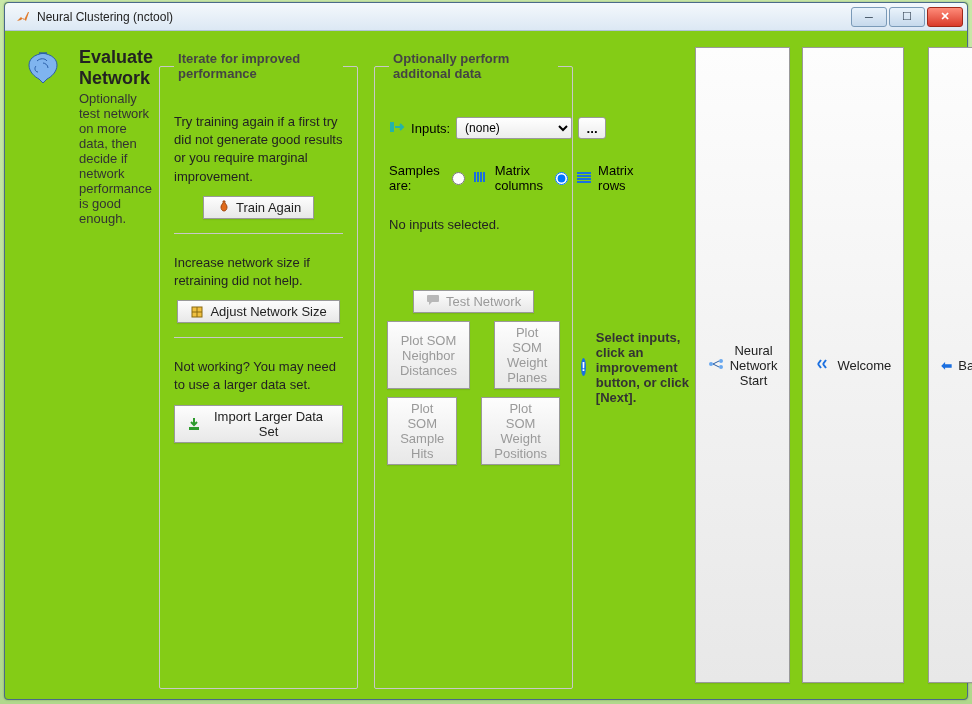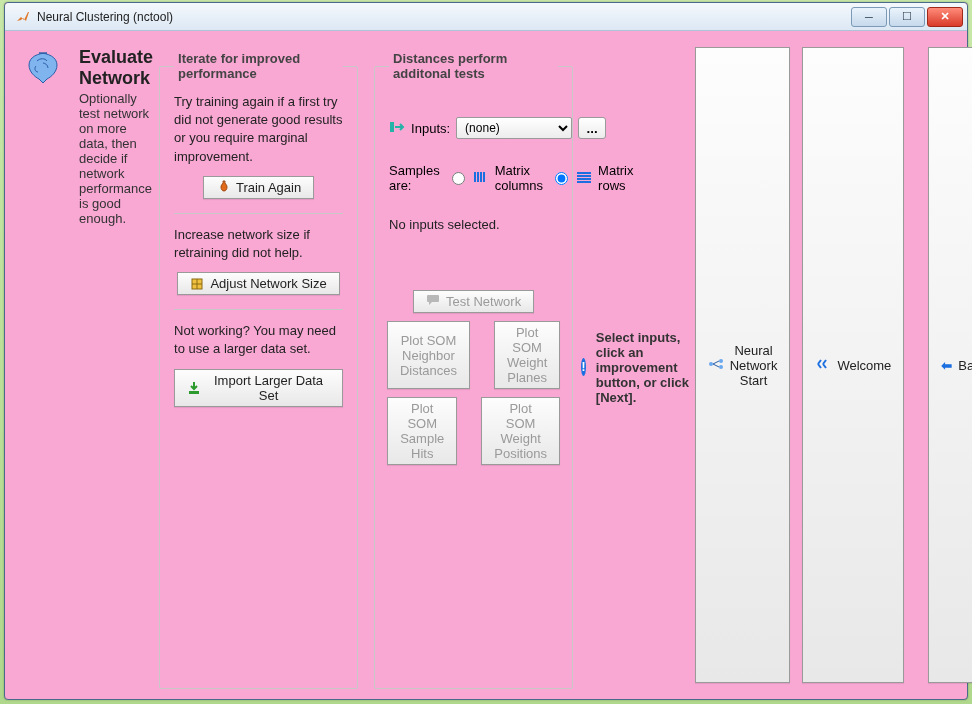--- a/index.html
+++ b/index.html
@@ -7,21 +7,21 @@
     margin: 0;
     font-family: "Segoe UI", Tahoma, Arial, sans-serif;
     font-size: 13px;
     background: linear-gradient(180deg,#c8e8a8 0%, #b0d88c 100%);
     width: 972px;
     height: 704px;
     overflow: hidden;
   }
   .window {
     position: absolute; left:4px; top:2px; width:964px; height:698px;
-    background:#f9a8d4; border:1px solid #4a6a8a; border-radius:4px;
+    background:#84cc16; border:1px solid #4a6a8a; border-radius:4px;
     box-shadow: 0 0 2px rgba(0,0,0,.3);
     display:flex; flex-direction:column;
   }
   .titlebar {
     height:28px; background:linear-gradient(180deg,#f4f8fc,#dce8f4);
     border-bottom:1px solid #b0c4d8; display:flex; align-items:center;
     padding:0 4px; border-radius:4px 4px 0 0;
   }
   .titlebar .matlab-icon { width:16px;height:16px;margin:0 6px; position:relative;}
   .titlebar .matlab-icon svg{width:16px;height:16px;}
@@ -39,21 +39,21 @@
   .header-text h1{ margin:0 0 2px 8px; font-size:18px; font-weight:bold;color:#222;}
   .header-text p{ margin:0 0 12px 8px; font-size:13px;color:#333;}
   .panels{ display:flex; gap:12px; margin-top:10px; flex:1;}
   fieldset.panel{
     flex:1; border:1px solid #c8c8c8; border-radius:2px; padding:12px 14px 4px 14px;
     position:relative; min-width:0;
   }
   fieldset.panel > legend{
     font-size:13px; font-weight:bold; color:#444; padding:0 4px;
   }
-  .ptext{ color:#222; margin:0 0 10px 0; line-height:1.4;}
+  .ptext{ color:#222; margin:20px 0 10px 0; line-height:1.4;}
   .centered{ display:flex; justify-content:center; margin:8px 0 14px 0;}
   hr.sep{ border:none; border-top:1px solid #c8c8c8; margin:6px 0 12px 0;}
   button.btn{
     background:linear-gradient(180deg,#fdfdfd,#e8e8e8);
     border:1px solid #9a9a9a; border-radius:0;
     padding:3px 12px; font-size:13px; color:#222; cursor:pointer;
     display:inline-flex; align-items:center; gap:6px;
     box-shadow:0 1px 1px rgba(0,0,0,.08);
   }
   button.btn:disabled{ color:#9a9a9a;}
@@ -165,21 +165,21 @@
                   <path d="M7 1v7M4 5l3 3 3-3" stroke="#2c9a2c" fill="none" stroke-width="2"></path>
                   <rect x="2" y="10" width="10" height="3" fill="#2c9a2c"></rect>
                 </svg>
             </span>
             <span>Import Larger Data Set</span>
           </button>
         </div>
       </fieldset>
 
       <fieldset class="panel">
-        <legend>Distances perform additonal tests</legend>
+        <legend>Optionally perform additonal data</legend>
 
         <div class="row space rt-row">
           <div class="row">
             <span class="glyph-icon">
               <svg width="16" height="14" viewBox="0 0 16 14">
                   <rect x="1" y="2" width="4" height="10" fill="#25b3a8"></rect>
                   <path d="M6 7h7M11 4l3 3-3 3" stroke="#25b3a8" fill="none" stroke-width="2"></path>
                 </svg>
             </span>
             <label>Inputs:</label>

